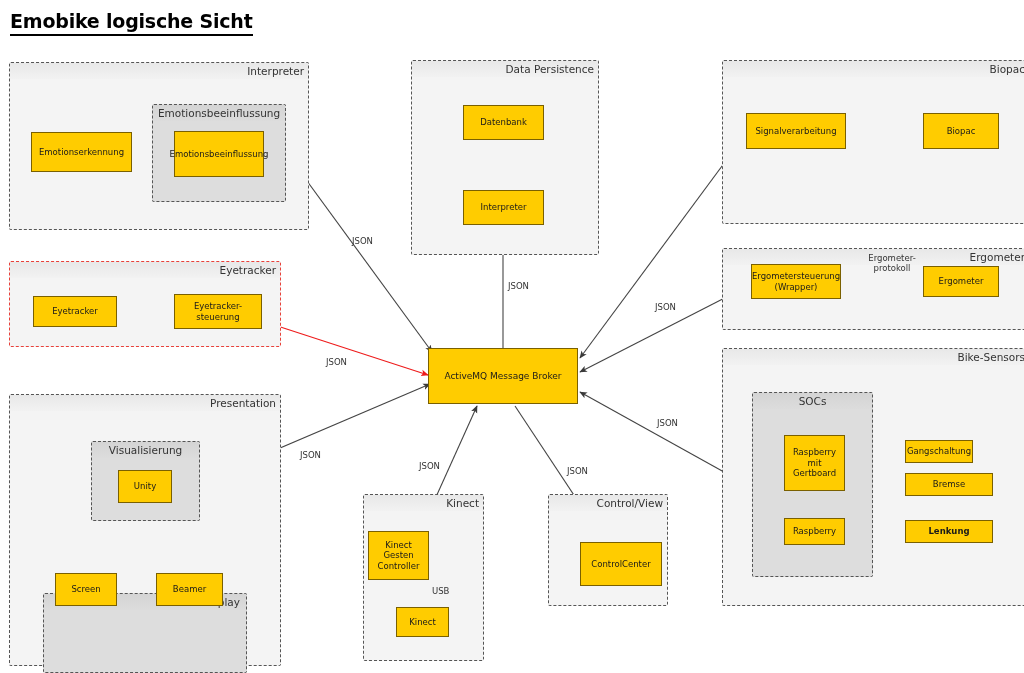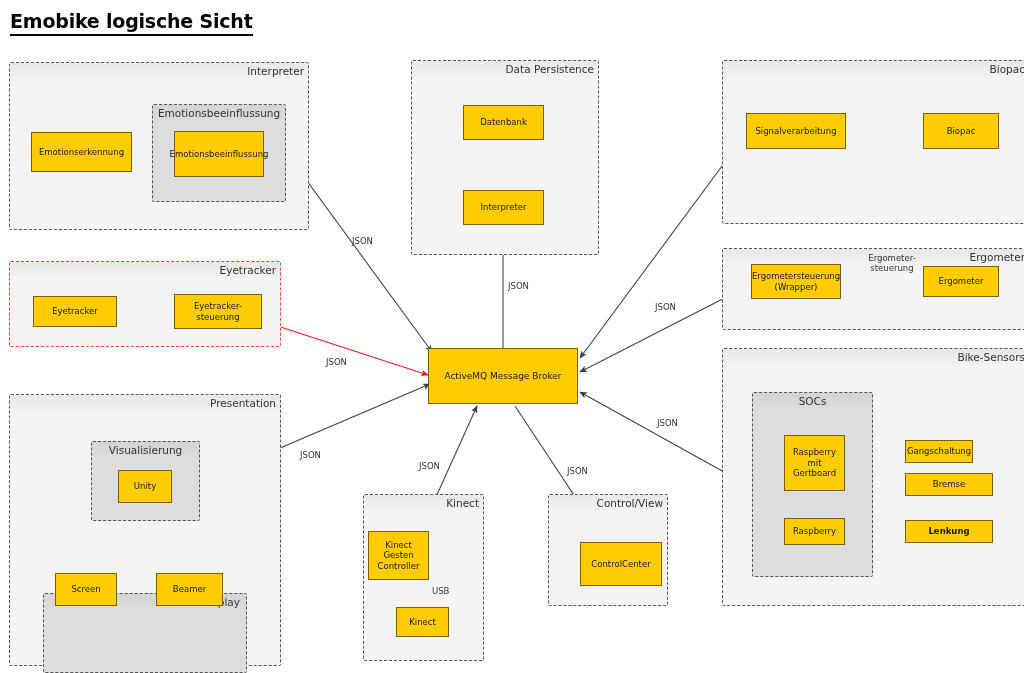--- a/index.html
+++ b/index.html
@@ -254,15 +254,15 @@
   <div class="edge-label" style="left:352px; top:236px;">JSON</div>
   <div class="edge-label" style="left:326px; top:357px;">JSON</div>
   <div class="edge-label" style="left:300px; top:450px;">JSON</div>
   <div class="edge-label" style="left:508px; top:281px;">JSON</div>
   <div class="edge-label" style="left:419px; top:461px;">JSON</div>
   <div class="edge-label" style="left:567px; top:466px;">JSON</div>
   <div class="edge-label" style="left:655px; top:302px;">JSON</div>
   <div class="edge-label" style="left:657px; top:418px;">JSON</div>
   <div class="edge-label" style="left:432px; top:586px;">USB</div>
   <div class="edge-label" style="left:857px; top:253px; width:70px;">Ergometer-
-steuerung</div>
+protokoll</div>
 
 </div>
 
 </body></html>

